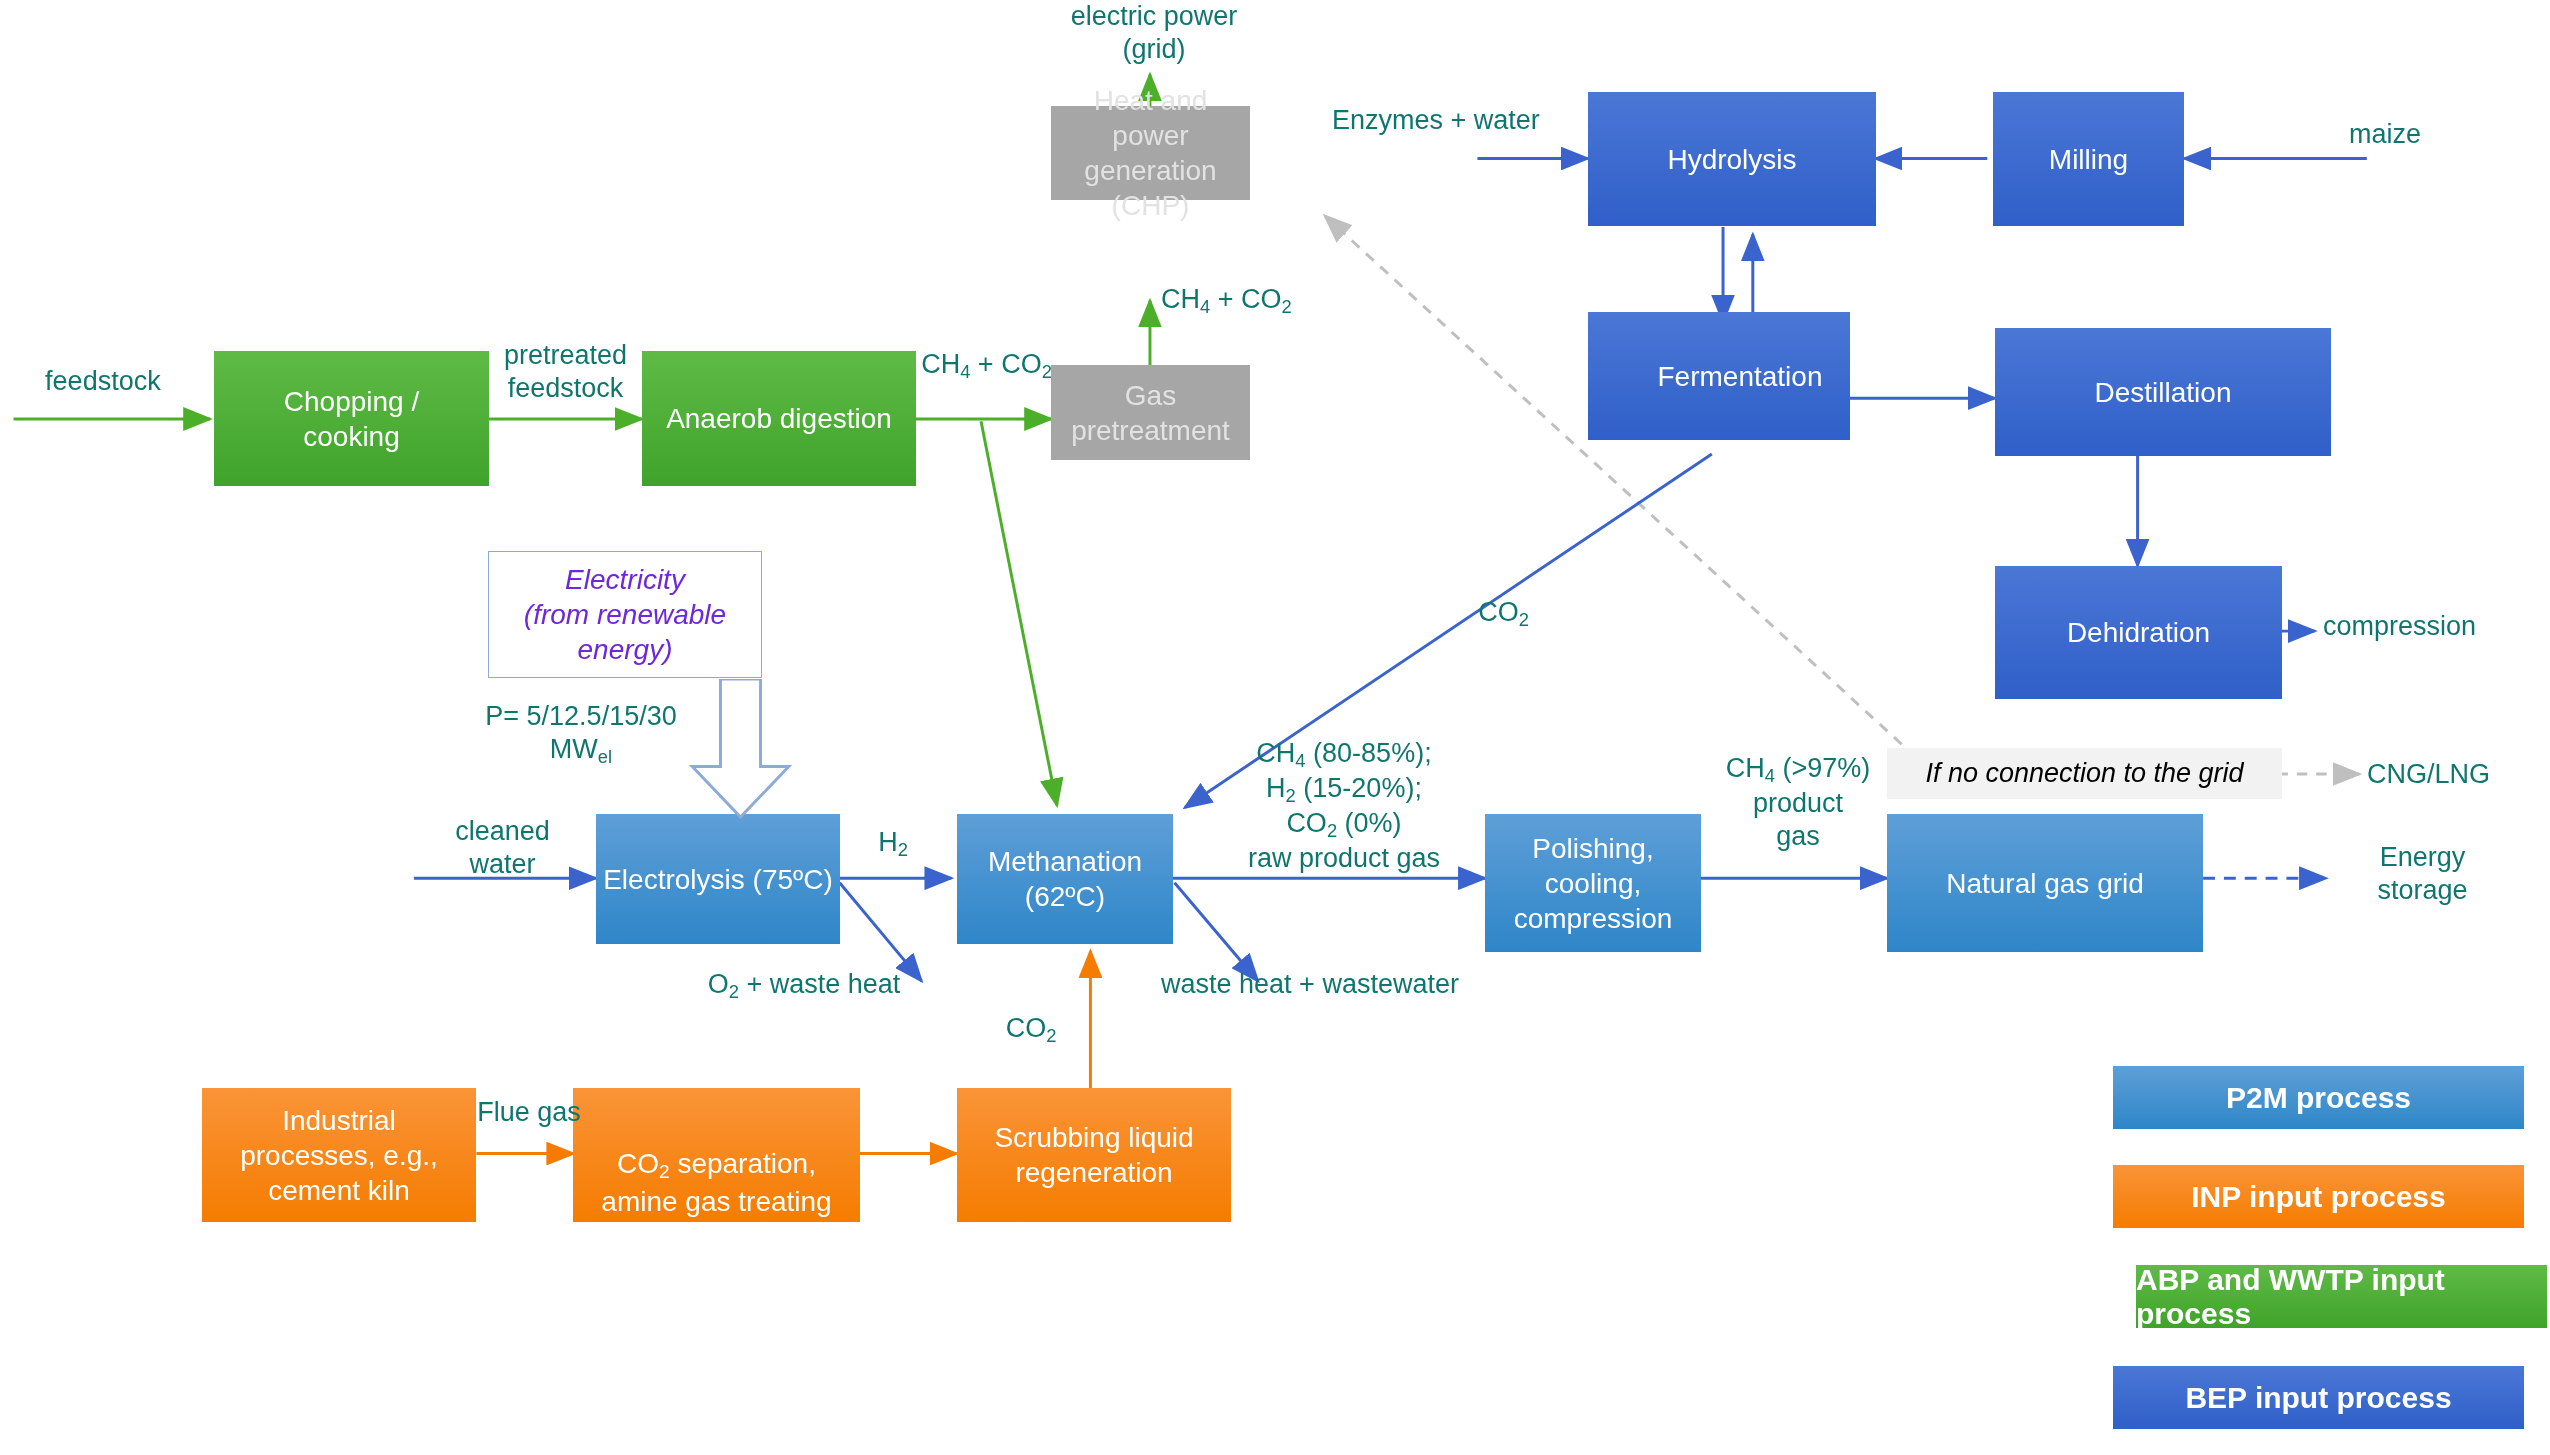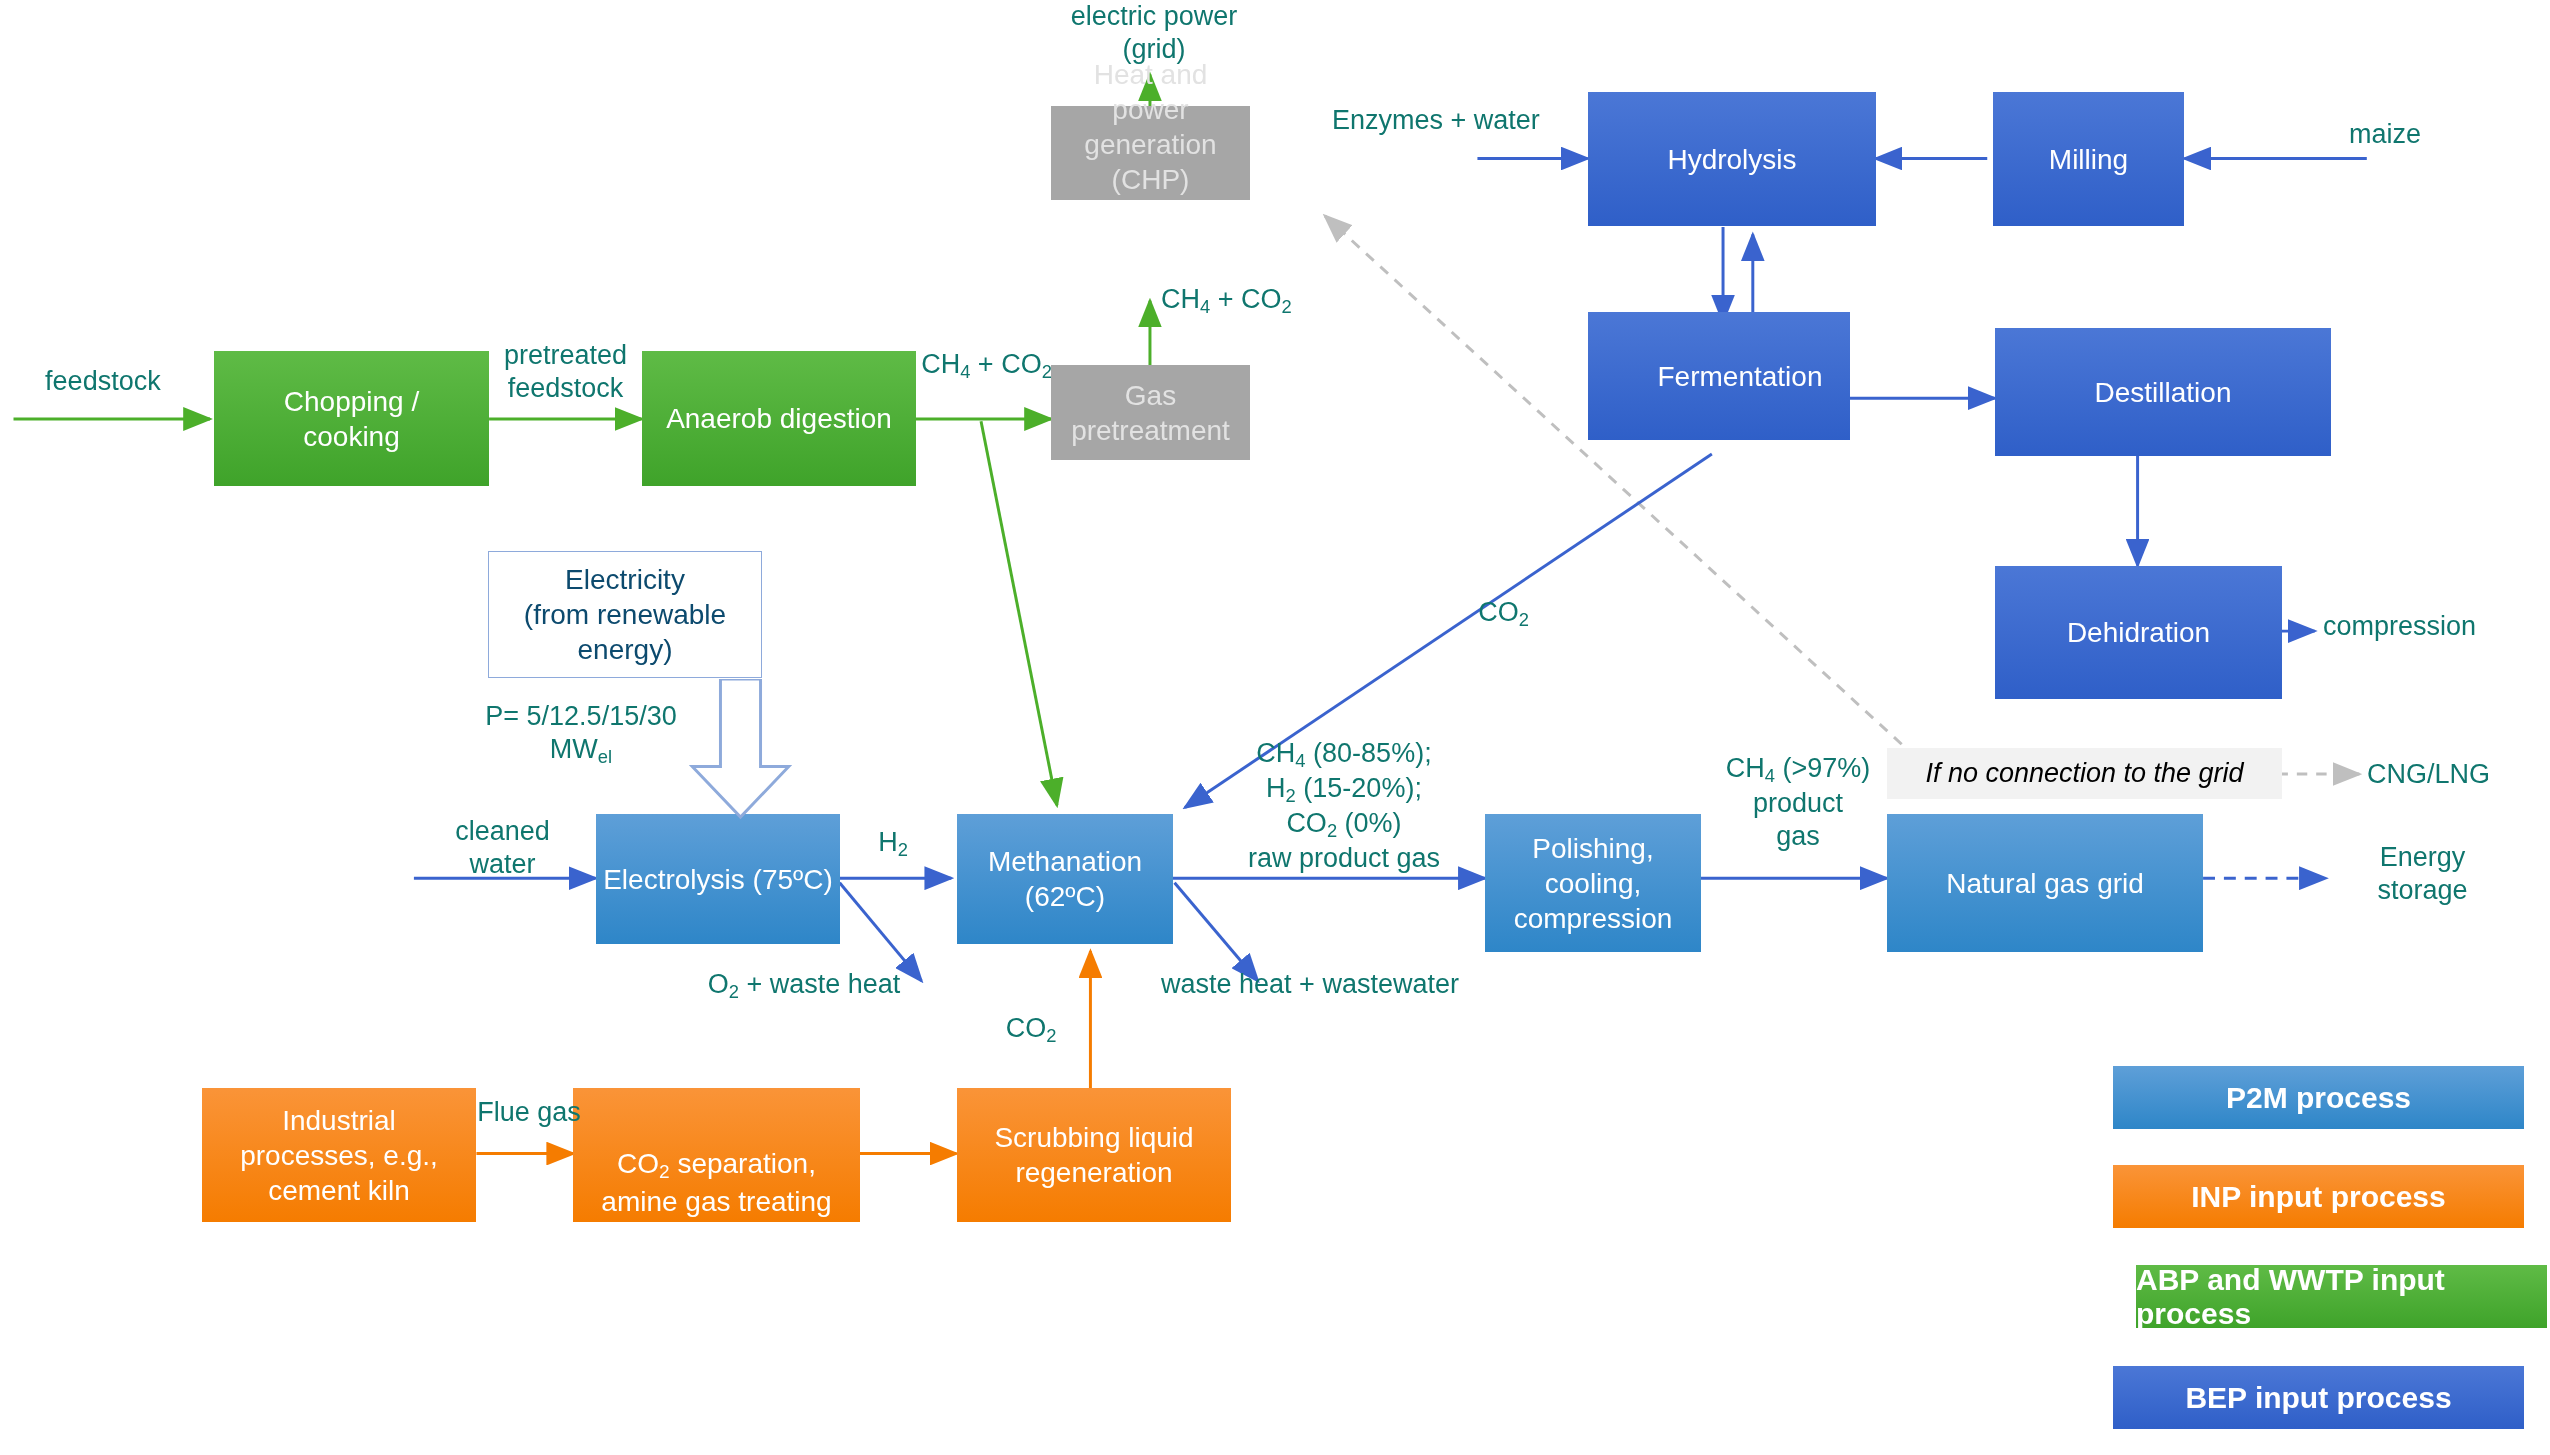--- a/index.html
+++ b/index.html
@@ -6,21 +6,21 @@
   body{font-family:"Liberation Sans",sans-serif;}
   #stage{position:relative;width:2550px;height:1455px;background:#fff;overflow:hidden;}
   #wires{position:absolute;left:0;top:0;width:2550px;height:1455px;pointer-events:none;}
   .box{position:absolute;box-sizing:border-box;display:flex;align-items:center;justify-content:center;
        text-align:center;color:#fff;font-size:28px;line-height:1.25;font-weight:400;padding:3px 6px;}
   .box.p2m{background:linear-gradient(180deg,#5E9FD8 0%,#2E86C8 100%);}
   .box.inp{background:linear-gradient(180deg,#FA9438 0%,#F57C00 100%);}
   .box.abp{background:linear-gradient(180deg,#5FBB46 0%,#3FA32A 100%);}
   .box.bep{background:linear-gradient(180deg,#4B77D6 0%,#2F5FC8 100%);}
   .box.grey{background:#A6A6A6;color:#E2E2E2;}
-  .box.white{background:#fff;color:#0c4a6e;border:1.5px solid #8EAADB;}
+  .box.white{background:#fff;color:#6d28d9;border:1.5px solid #8EAADB;font-style:italic;}
   .box.note{background:#F2F2F2;color:#000;font-style:italic;font-size:27px;}
   .lbl{position:absolute;color:#0f766e;font-size:27px;line-height:1.22;text-align:center;white-space:pre-line;}
   .lgd{position:absolute;box-sizing:border-box;display:flex;align-items:center;justify-content:center;
        color:#fff;font-size:30px;font-weight:bold;}
   sub{font-size:.68em;vertical-align:-.25em;}
 </style>
 </head>
 <body>
 
 <div id="stage">
@@ -71,21 +71,21 @@
       <path d="M2485,535 L2680,535" stroke="#3A63CE" marker-end="url(#ab)"></path>
       <path d="M2872,610 L2872,760" stroke="#3A63CE" marker-end="url(#ab)"></path>
       <path d="M2935,848 L3110,848" stroke="#3A63CE" marker-end="url(#ab)"></path>
       <path d="M2300,610 L1592,1085" stroke="#3A63CE" marker-end="url(#ab)"></path>
     </g>
   </svg>
 
   <div class="box abp" style="left:214px;top:351px;width:275px;height:135px;">Chopping /<br>cooking</div>
   <div class="box abp" style="left:642px;top:351px;width:274px;height:135px;">Anaerob digestion</div>
   <div class="box grey" style="left:1051px;top:365px;width:199px;height:95px;">Gas pretreatment</div>
-  <div class="box grey" style="left:1051px;top:106px;width:199px;height:94px;align-items:flex-end;">
+  <div class="box grey" style="left:1051px;top:106px;width:199px;height:94px;">
       <span>Heat and power<br>generation (CHP)</span>
     </div>
 
   <div class="box white" style="left:488px;top:551px;width:274px;height:127px;">
       <span>Electricity<br>(from renewable<br>energy)</span>
     </div>
   <div class="box p2m" style="left:596px;top:814px;width:244px;height:130px;">Electrolysis (75ºC)</div>
   <div class="box p2m" style="left:957px;top:814px;width:216px;height:130px;">
       <span>Methanation<br>(62ºC)</span>
     </div>

